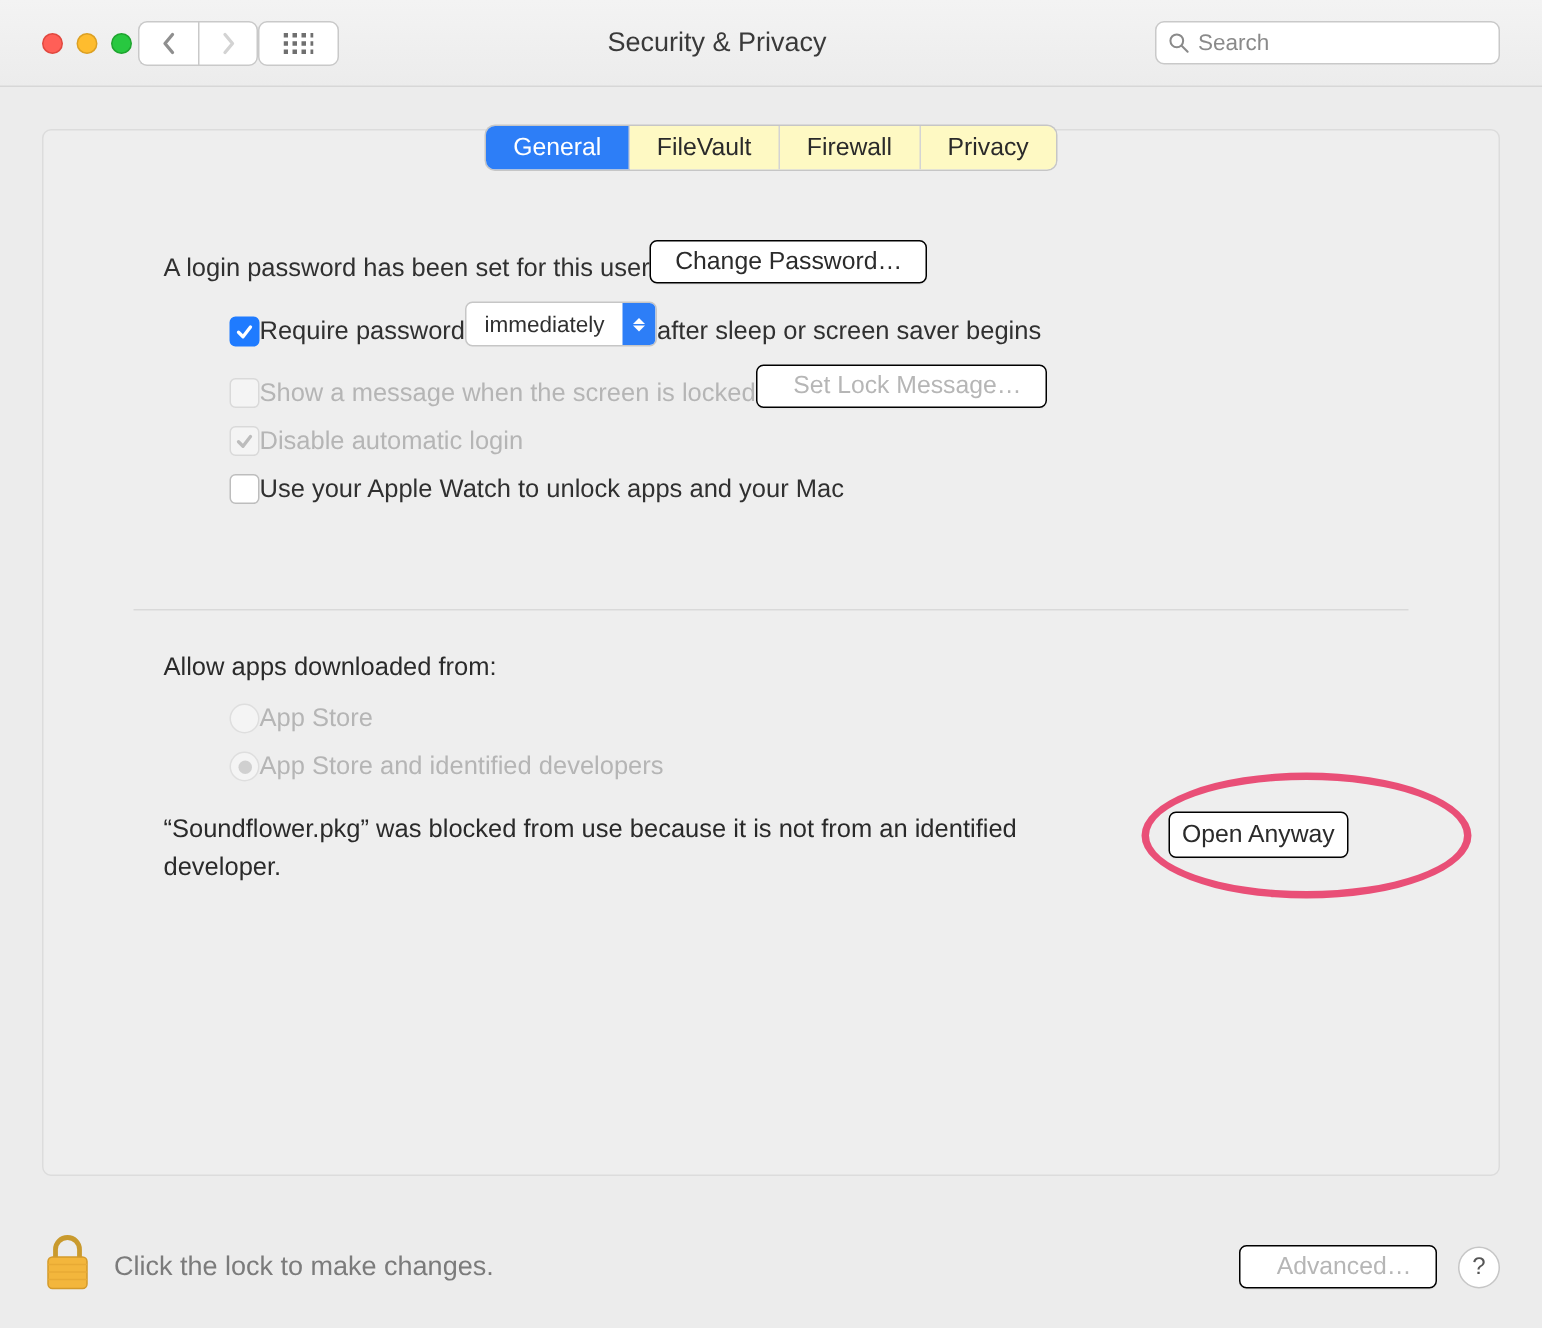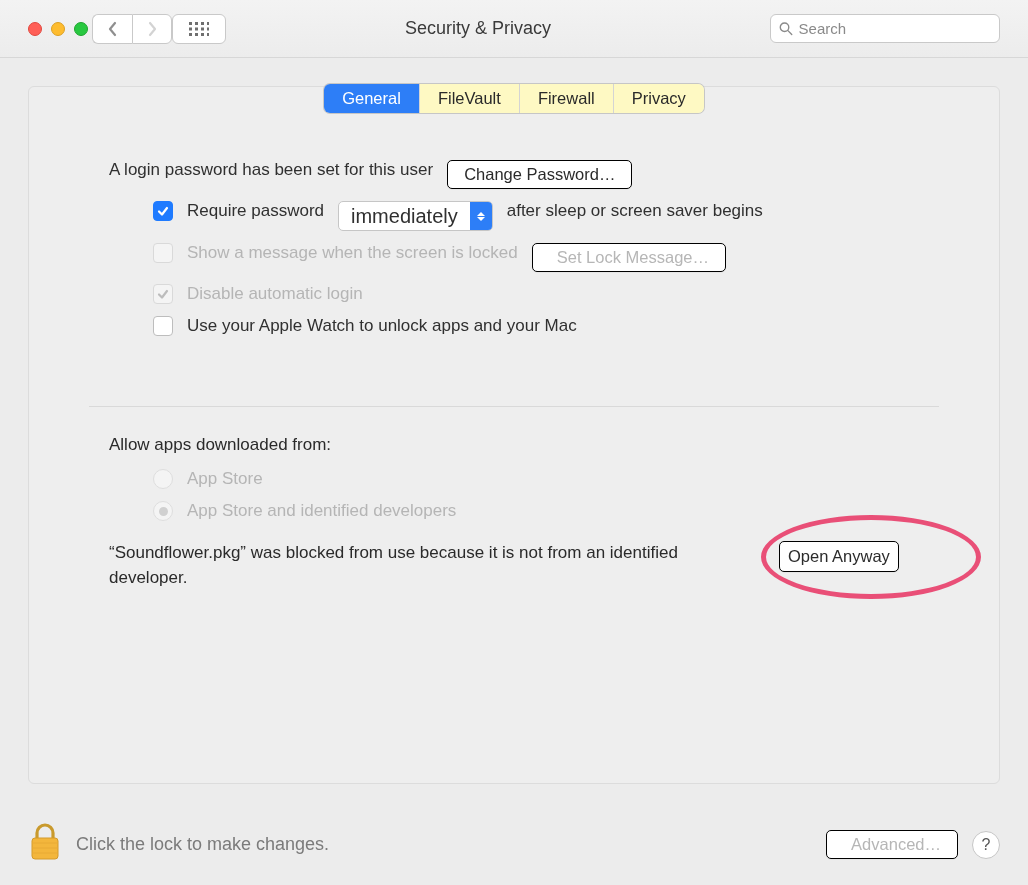--- a/index.html
+++ b/index.html
@@ -25,33 +25,33 @@
   .stage { padding: 28px 28px 0 28px; }
   .panel { background:#eeeeee; border:1px solid #dcdcdc; border-radius:6px; padding: 0 0 40px 0; min-height: 698px; position:relative;}
   
   .tabs { display:flex; justify-content:center; margin-top:-2px; }
   .tabstrip { display:flex; border-radius:6px; overflow:hidden; box-shadow: 0 0 0 1px #c6c6c6; margin-top: 0; position:relative; top:-1px;}
   .tab { height:29px; background:#fef9c3; padding: 0 18px; font-size:16.5px; display:flex; align-items:center; border-right:1px solid #d4d4d4; cursor:default; }
   .tab:last-child { border-right:none; }
   .tab.active { background:#2d7ef7; color:#fff; }
   
   .section { padding: 46px 80px 0 80px; font-size:17px; color:#303030; }
-  .row { display:flex; align-items:flex-start; gap: 14px; margin-bottom: 12px; }
+  .row { display:flex; align-items:flex-end; margin-bottom: 12px; }
   .btn { background:#fff; border:1px solid #000000; border-radius:5px; padding:4px 16px; font-size:16.5px; color:#2b2b2b; box-shadow: 0 1px 0 rgba(0,0,0,0.03);}
   .btn.disabled { color:#b6b6b6;padding-left:24px; }
   .checkbox { width:20px; height:20px; border-radius:4px; border:1px solid #bdbdbd; background:#fff; display:inline-flex; align-items:center; justify-content:center; flex:0 0 auto;}
   .checkbox.checked { background:#1f7bff; border-color:#1f7bff; }
   .checkbox.checked svg path { stroke:#fff; }
   .checkbox.disabled { background:#f4f4f4; border-color:#d9d9d9; }
   .checkbox.disabled.checked { background:#f4f4f4; }
   .checkbox.disabled.checked svg path { stroke:#bcbcbc; }
   .muted { color:#b5b5b5; }
   
   .popup { display:inline-flex; align-items:center; border:1px solid #c6c6c6; border-radius:5px; overflow:hidden; height:30px; background:#fff;}
-  .popup .popup-label { padding: 0 12px; font-size:20px;}
+  .popup .popup-label { padding: 0 12px; font-size:15px;}
   .popup .popup-stepper { width:22px; height:100%; background:#2d7ef7; display:flex; flex-direction:column; align-items:center; justify-content:center; gap:1px;}
   .popup .popup-stepper .tri { width:0;height:0;border-left:4px solid transparent;border-right:4px solid transparent;}
   .popup .popup-stepper .tri.up{ border-bottom:4px solid #fff;}
   .popup .popup-stepper .tri.down{ border-top:4px solid #fff;}
   .divider { height:1px; background:#d9d9d9; margin: 70px 60px 0 60px; }
   .section2 { padding: 28px 80px 0 80px; font-size:17px; }
   .radio { width:20px; height:20px; border-radius:50%; border:1px solid #bdbdbd; background:#fcfcfc; display:inline-flex; align-items:center; justify-content:center; }
   .radio .inner { width:9px; height:9px; border-radius:50%; background:#bdbdbd; }
   .radio.disabled { background:#f4f4f4; border-color:#dedede;}
   .radio.disabled .inner { background:#d0d0d0; }

